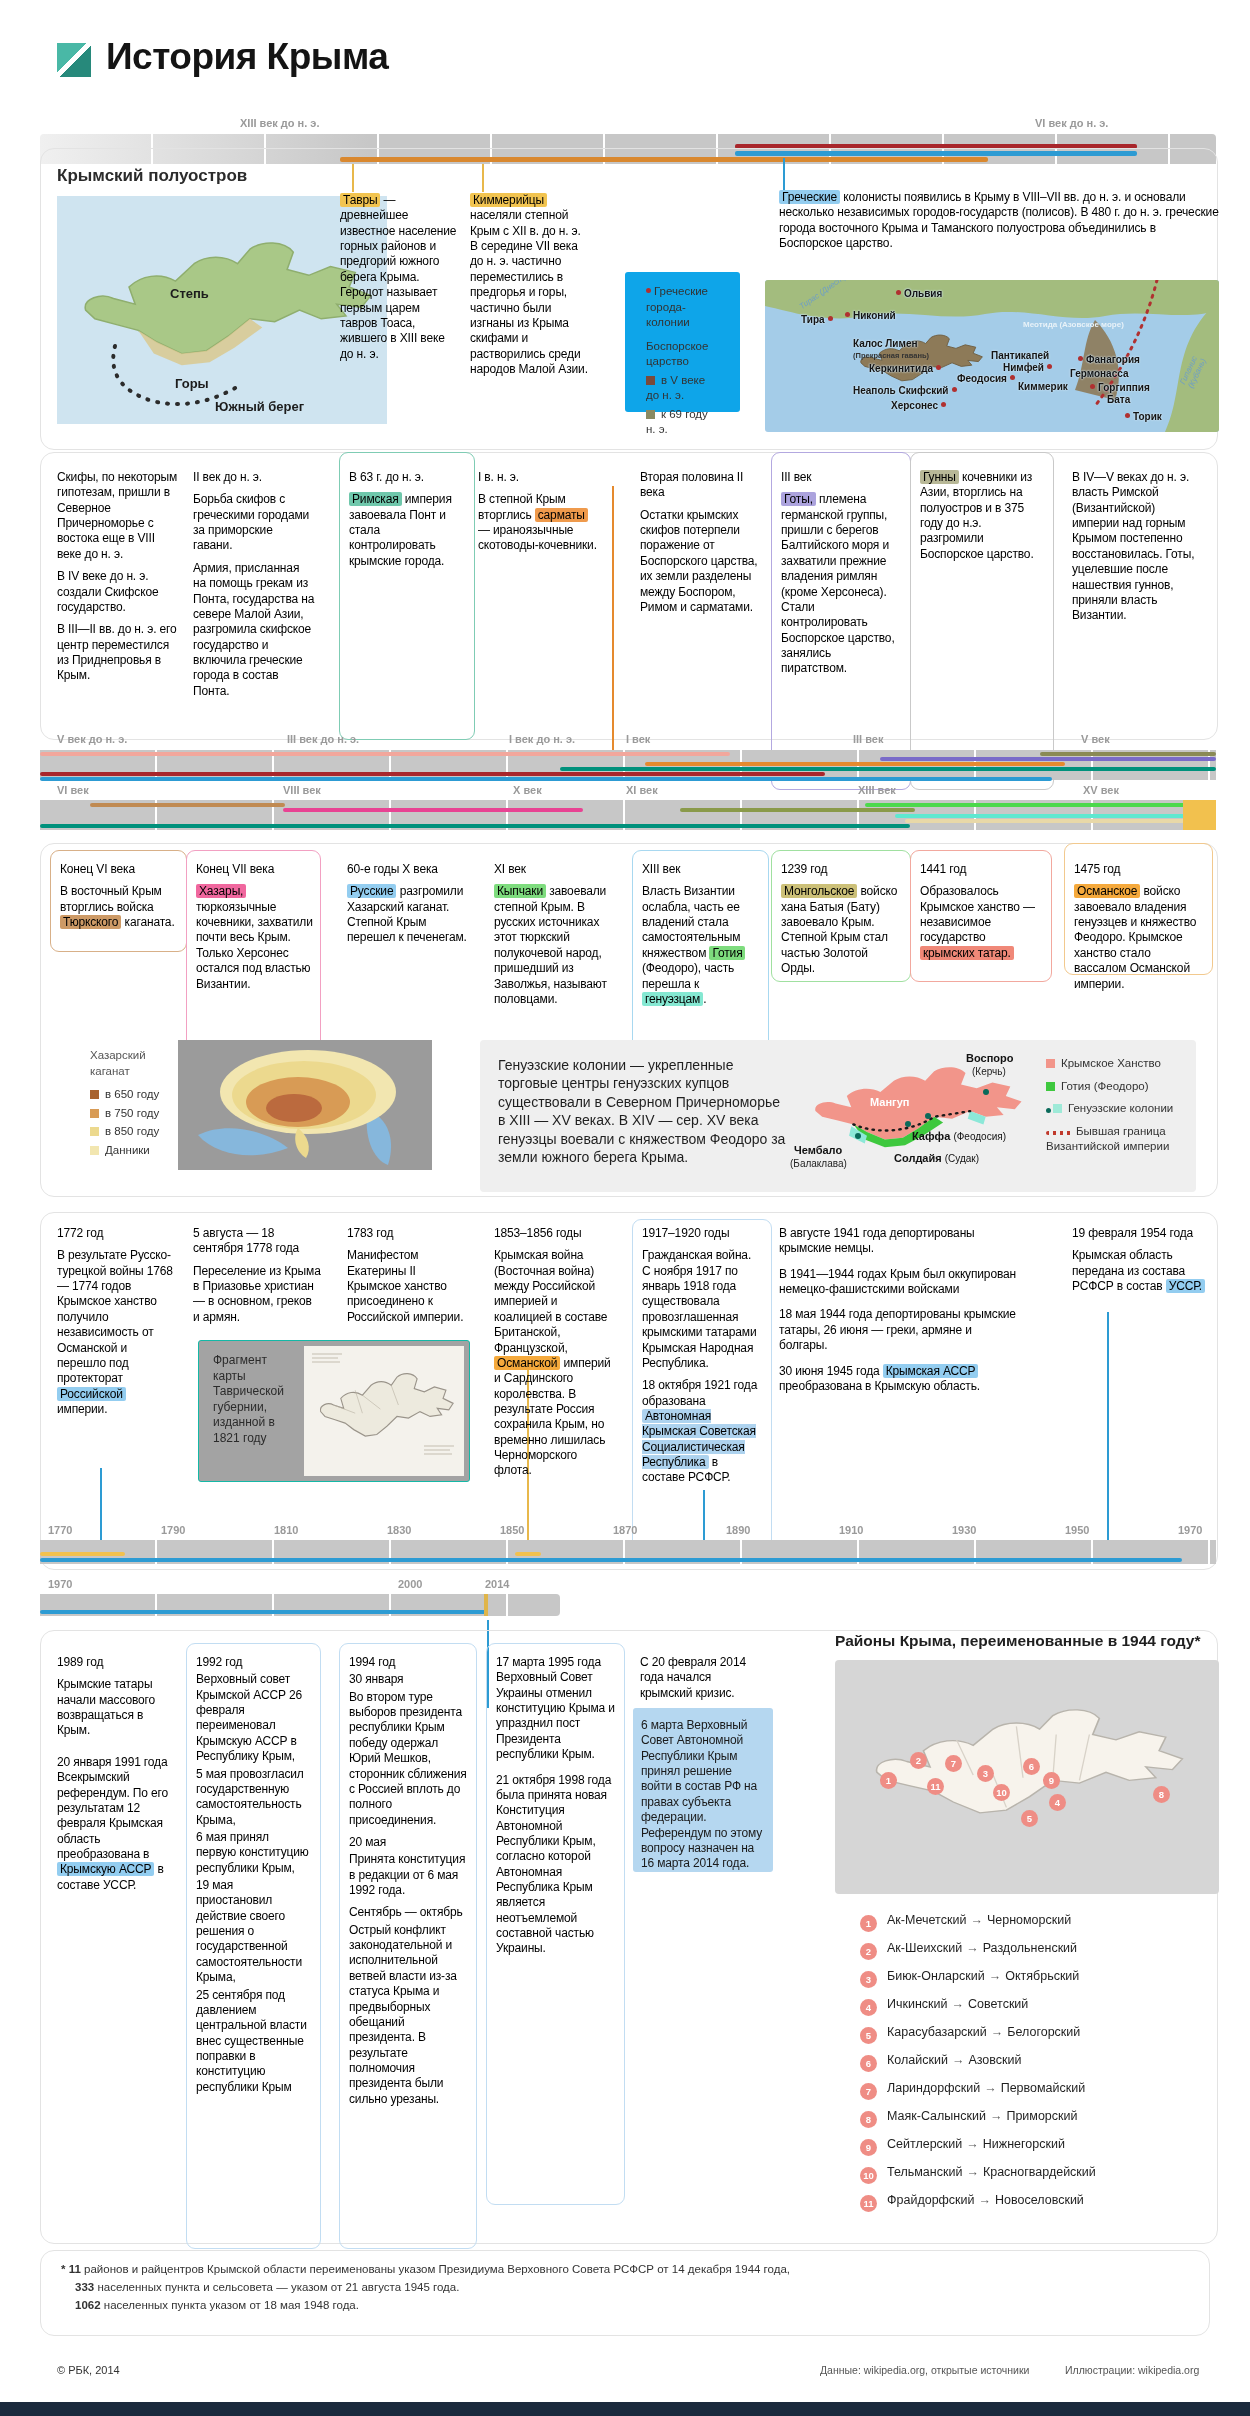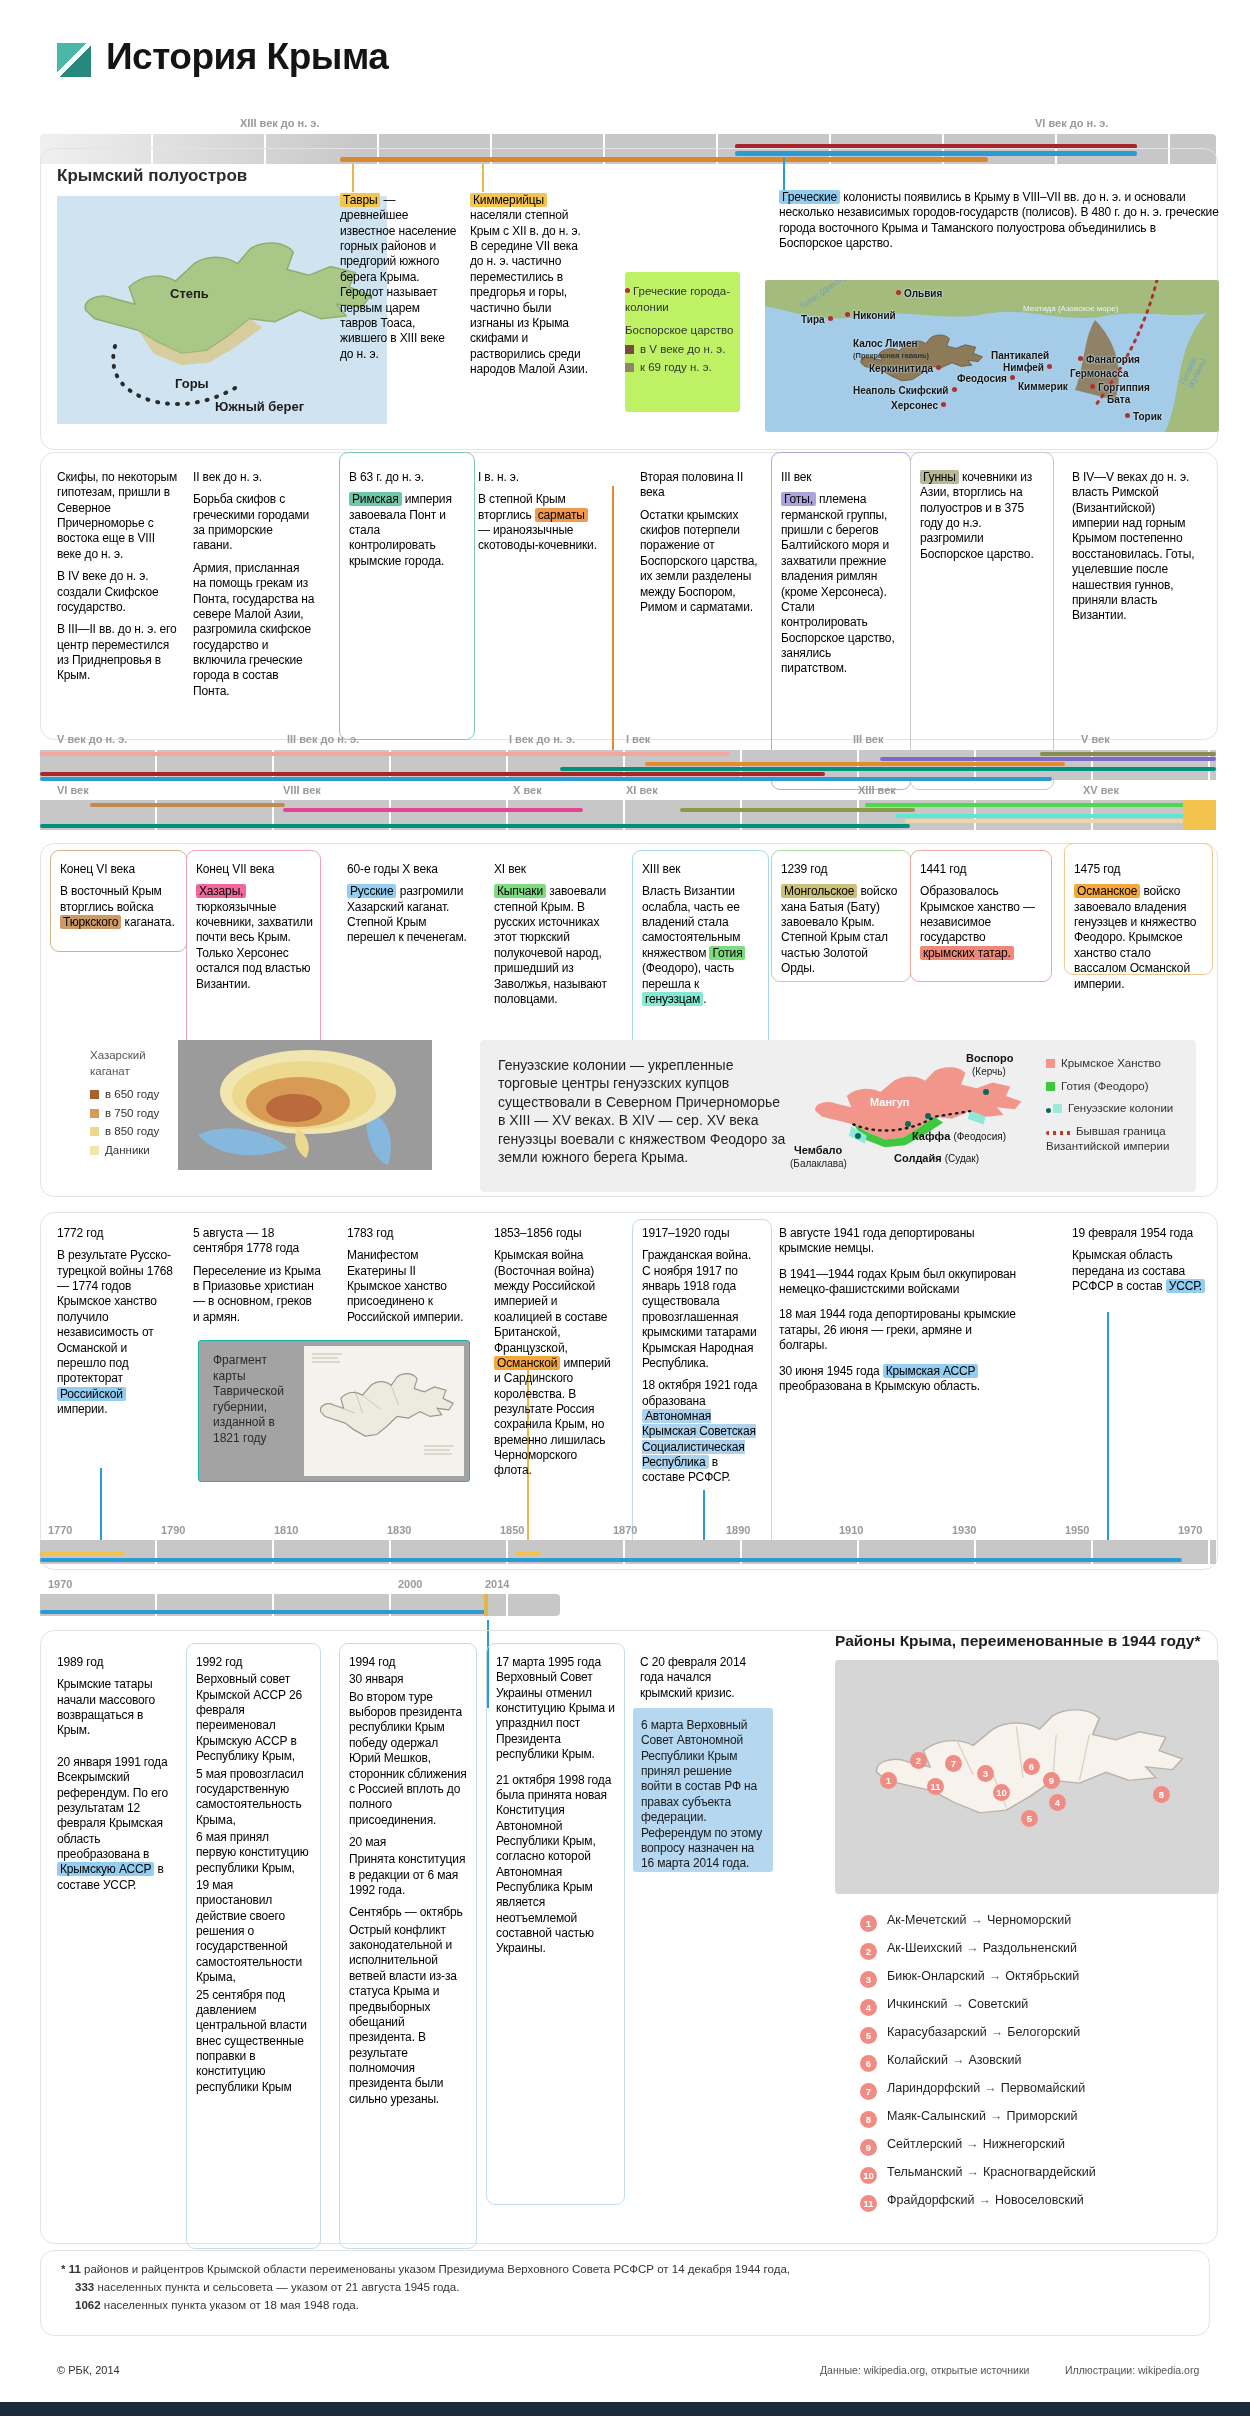--- a/index.html
+++ b/index.html
@@ -87,21 +87,21 @@
 <div class="col" style="left:340px;top:193px;width:120px">
   <p><span class="hl hl-yellow">Тавры</span><span> — древнейшее известное население горных районов и предгорий южного берега Крыма. Геродот называет первым царем тавров Тоаса, жившего в XIII веке до н. э.</span></p>
 </div>
 <div class="col" style="left:470px;top:193px;width:120px">
   <p><span class="hl hl-yellow">Киммерийцы</span><span> населяли степной Крым с XII в. до н. э. В середине VII века до н. э. частично переместились в предгорья и горы, частично были изгнаны из Крыма скифами и растворились среди народов Малой Азии.</span></p>
 </div>
 <div class="col" style="left:779px;top:190px;width:440px">
   <p><span class="hl hl-blue">Греческие</span><span> колонисты появились в Крыму в VIII–VII вв. до н. э. и основали несколько независимых городов-государств (полисов). В 480 г. до н. э. греческие города восточного Крыма и Таманского полуострова объединились в Боспорское царство.</span></p>
 </div>
 
-<div class="abs leg" style="left:625px;top:272px;width:115px;height:140px;background:#bef264;border-radius:3px;padding:12px 0;box-sizing:border-box">
+<div class="abs leg" style="left:625px;top:272px;width:115px;height:140px;background:#0ea5e9;border-radius:3px;padding:12px 21px;box-sizing:border-box">
   <div><span class="gdot"></span><span>Греческие города-колонии</span></div>
   <div style="margin-top:8px">Боспорское царство</div>
   <div style="margin-top:3px"><span class="sq" style="background:#7a4a3a"></span><span>в V веке до н. э.</span></div>
   <div style="margin-top:3px"><span class="sq" style="background:#8a8a62"></span><span>к 69 году н. э.</span></div>
 </div>
 
 <div class="abs" style="left:765px;top:280px;width:454px;height:152px;border-radius:3px;overflow:hidden">
   <svg width="454" height="152" viewBox="0 0 454 152">
     <rect width="454" height="152" fill="#a4cce8"></rect>
     <path d="M0,0 H454 V30 C420,42 380,28 340,36 C300,44 260,26 220,34 C180,42 140,28 100,36 C60,44 20,30 0,26 Z" fill="#a3bc7e"></path>
@@ -122,21 +122,21 @@
   <div class="gcity" style="left:126px;top:120px"><span>Херсонес</span><span class="gdot" style="margin:0 0 0 3px"></span></div>
   <div class="gcity" style="left:192px;top:93px"><span>Феодосия</span><span class="gdot" style="margin:0 0 0 3px"></span></div>
   <div class="gcity" style="left:226px;top:70px"><span>Пантикапей</span></div>
   <div class="gcity" style="left:238px;top:82px"><span>Нимфей</span><span class="gdot" style="margin:0 0 0 3px"></span></div>
   <div class="gcity" style="left:253px;top:101px"><span>Киммерик</span></div>
   <div class="gcity" style="left:313px;top:74px"><span class="gdot"></span><span>Фанагория</span></div>
   <div class="gcity" style="left:305px;top:88px"><span>Гермонасса</span></div>
   <div class="gcity" style="left:325px;top:102px"><span class="gdot"></span><span>Горгиппия</span></div>
   <div class="gcity" style="left:342px;top:114px"><span>Бата</span></div>
   <div class="gcity" style="left:360px;top:131px"><span class="gdot"></span><span>Торик</span></div>
-  <div class="abs" style="left:258px;top:24px;font-size:8px;color:#e8f2f8;font-weight:normal">Меотида (Азовское море)</div>
+  <div class="abs" style="left:258px;top:40px;font-size:8px;color:#e8f2f8;font-weight:bold">Меотида (Азовское море)</div>
   <div class="abs" style="left:30px;top:6px;font-size:8px;color:#6f9fc4;font-style:italic;transform:rotate(-35deg)">Тирас (Днестр)</div>
   <div class="abs" style="left:408px;top:76px;font-size:8px;color:#6f9fc4;font-style:italic;transform:rotate(-65deg)">Гипанис (Кубань)</div>
 </div>
 
 <div class="panel" style="left:40px;top:452px;width:1176px;height:286px"></div>
 <div class="obox" style="left:339px;top:452px;width:134px;height:286px;border-color:#7fccb4"></div>
 <div class="obox" style="left:771px;top:452px;width:138px;height:336px;border-color:#b3a8e0"></div>
 <div class="obox" style="left:910px;top:452px;width:142px;height:336px;border-color:#c9c9c9"></div>
 <div class="vline" style="left:612px;top:486px;height:272px;background:#e58a2e"></div>
 

